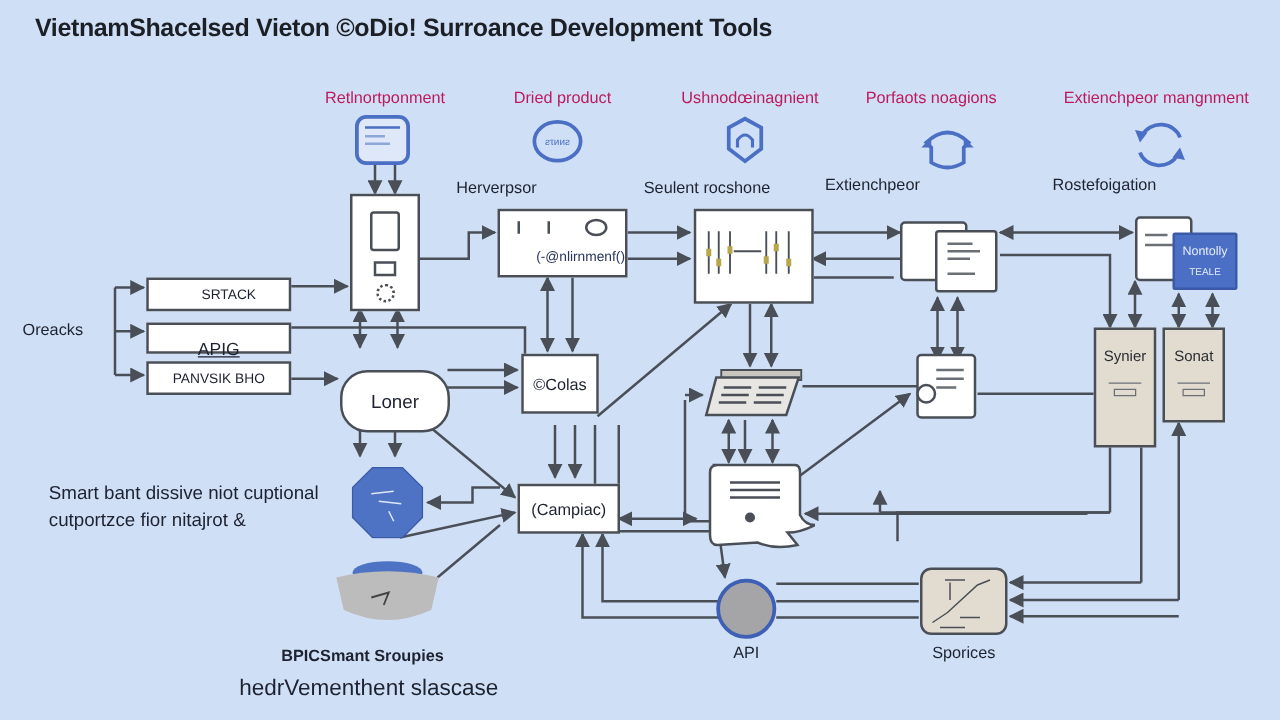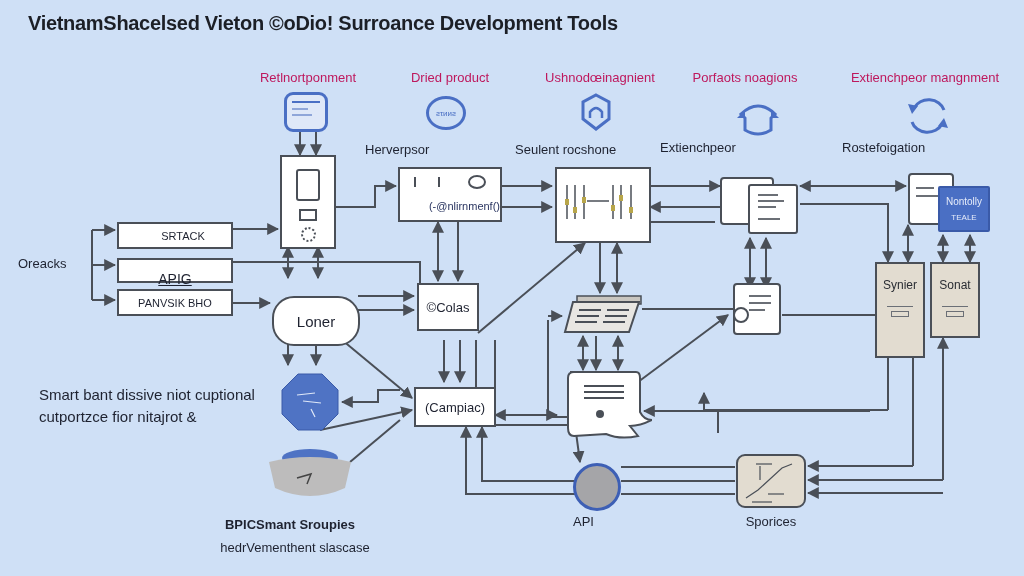--- a/index.html
+++ b/index.html
@@ -223,21 +223,21 @@
         <line x1="24" y1="22" x2="64" y2="22"></line>
         <line x1="24" y1="28" x2="64" y2="28"></line>
       </g>
       <circle cx="40" cy="44" r="4" fill="#4a4f57"></circle>
     </svg>
 </div>
 
 <div class="abs box lbl" style="left:414px;top:387px;width:82px;height:40px;font-size:13px;">(Campiac)</div>
 
 <div class="abs" style="left:573px;top:463px;width:48px;height:48px;border-radius:50%;background:#a5a5a8;border:3px solid #3d5fb5;box-sizing:border-box;"></div>
-<div class="abs" style="left:573px;top:514px;width:48px;font-size:13px;color:#1e2230;">API</div>
+<div class="abs" style="left:573px;top:514px;width:48px;text-align:center;font-size:13px;color:#1e2230;">API</div>
 
 <div class="abs tan" style="left:736px;top:454px;width:70px;height:54px;border-radius:9px;">
   <svg width="66" height="50">
       <g stroke="#4a4f57" stroke-width="1.2" fill="none">
         <path d="M8,42 L20,34 L44,12 L54,8"></path>
         <line x1="18" y1="8" x2="34" y2="8"></line>
         <line x1="22" y1="10" x2="22" y2="24"></line>
         <line x1="14" y1="46" x2="34" y2="46"></line>
         <line x1="30" y1="38" x2="46" y2="38"></line>
       </g>
@@ -292,13 +292,13 @@
       <path d="M30,34 L44,30 L40,40" stroke="#444" stroke-width="1.5" fill="none"></path>
     </svg>
 </div>
 
 <div class="abs side-text" style="left:15px;top:384px;margin-left:24px;">
   <div>Smart bant dissive niot cuptional</div>
   <div>cutportzce fior nitajrot &amp;</div>
 </div>
 
 <div class="abs" style="left:200px;top:517px;width:180px;text-align:center;font-size:13px;font-weight:bold;color:#1e2230;">BPICSmant Sroupies</div>
-<div class="abs" style="left:190px;top:540px;width:210px;text-align:center;font-size:13px;color:#1e2230;">hedrVementhent slascase</div>
+<div class="abs" style="left:190px;top:540px;width:210px;text-align:center;font-size:18px;color:#1e2230;">hedrVementhent slascase</div>
 
 </body></html>

